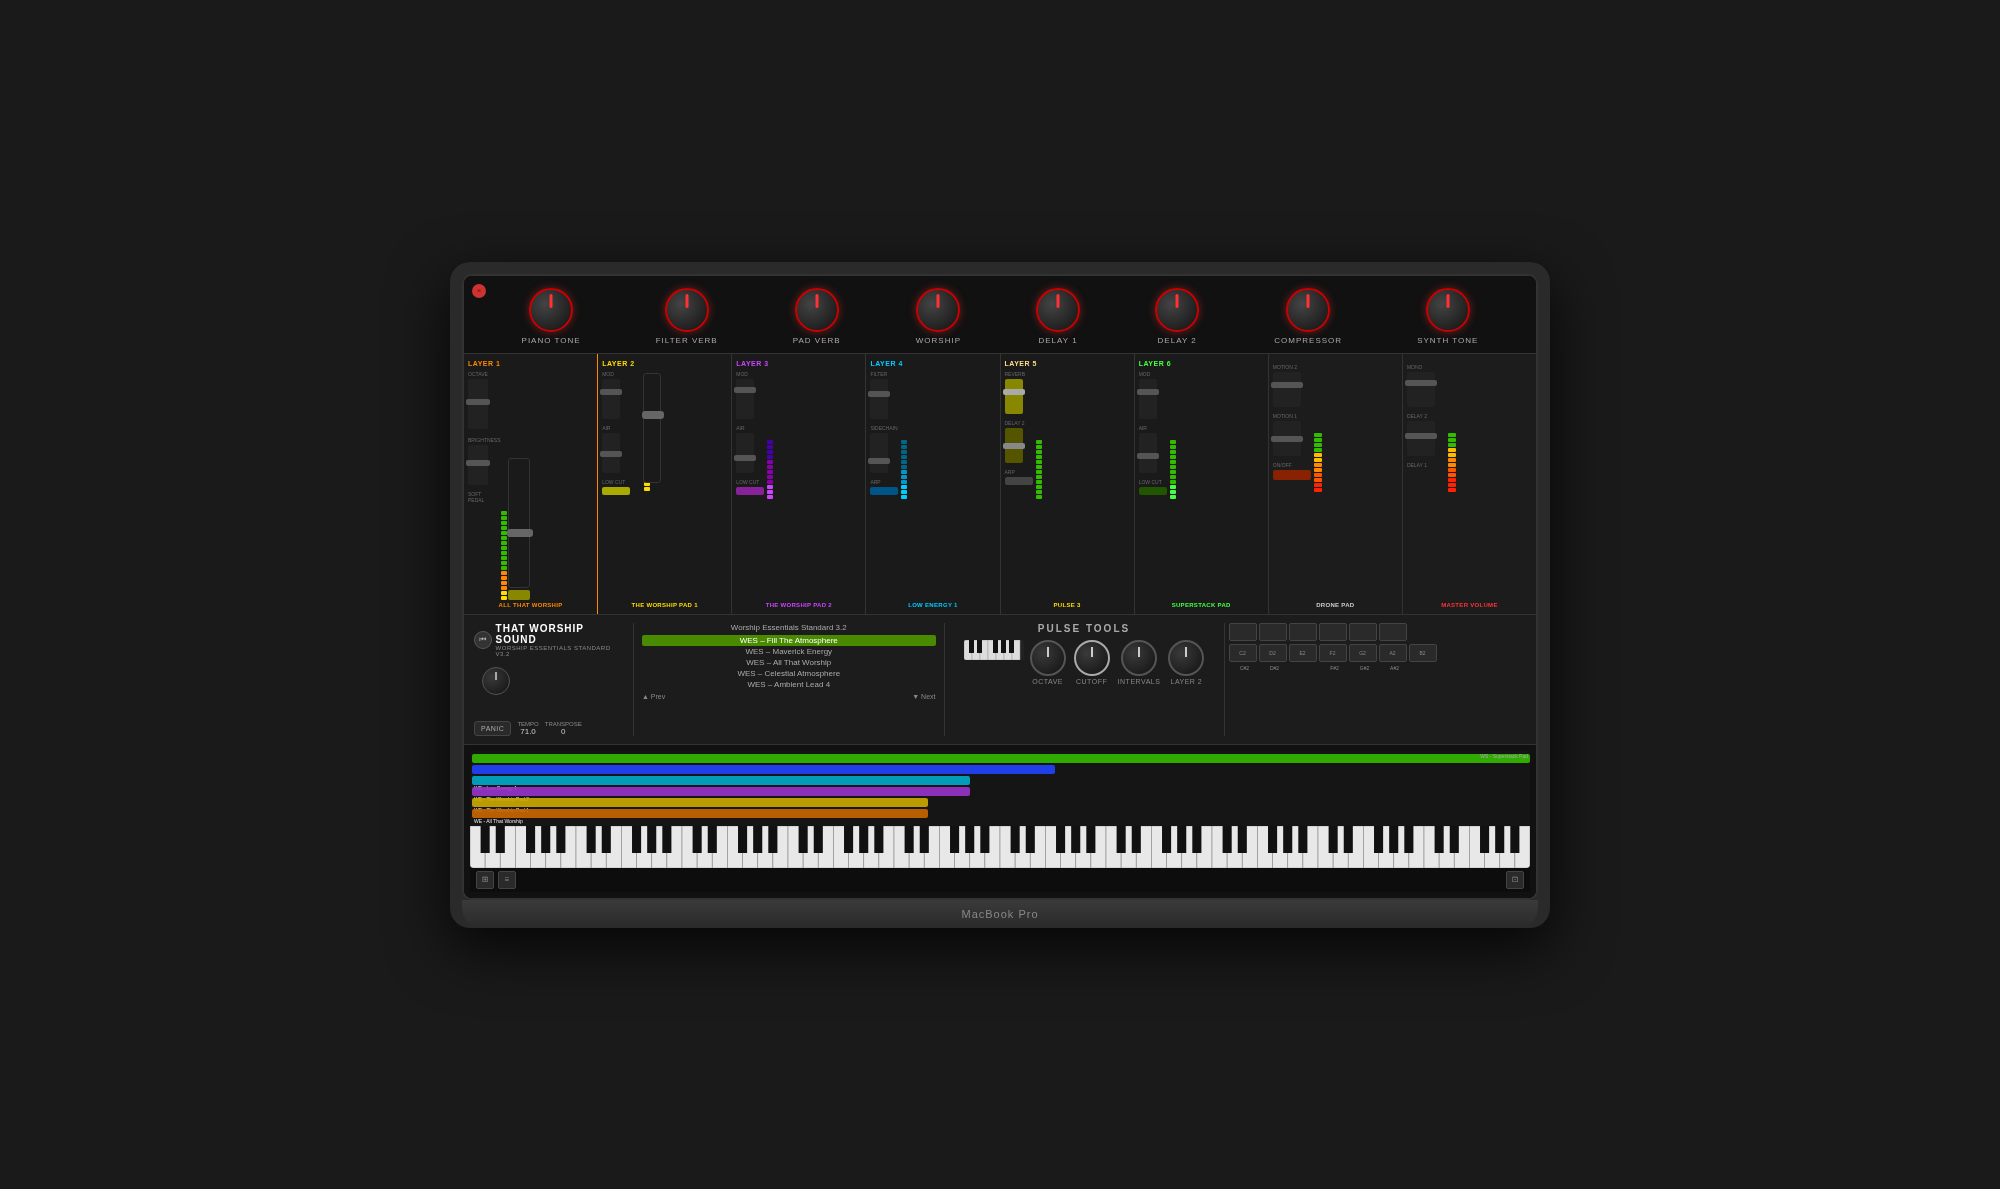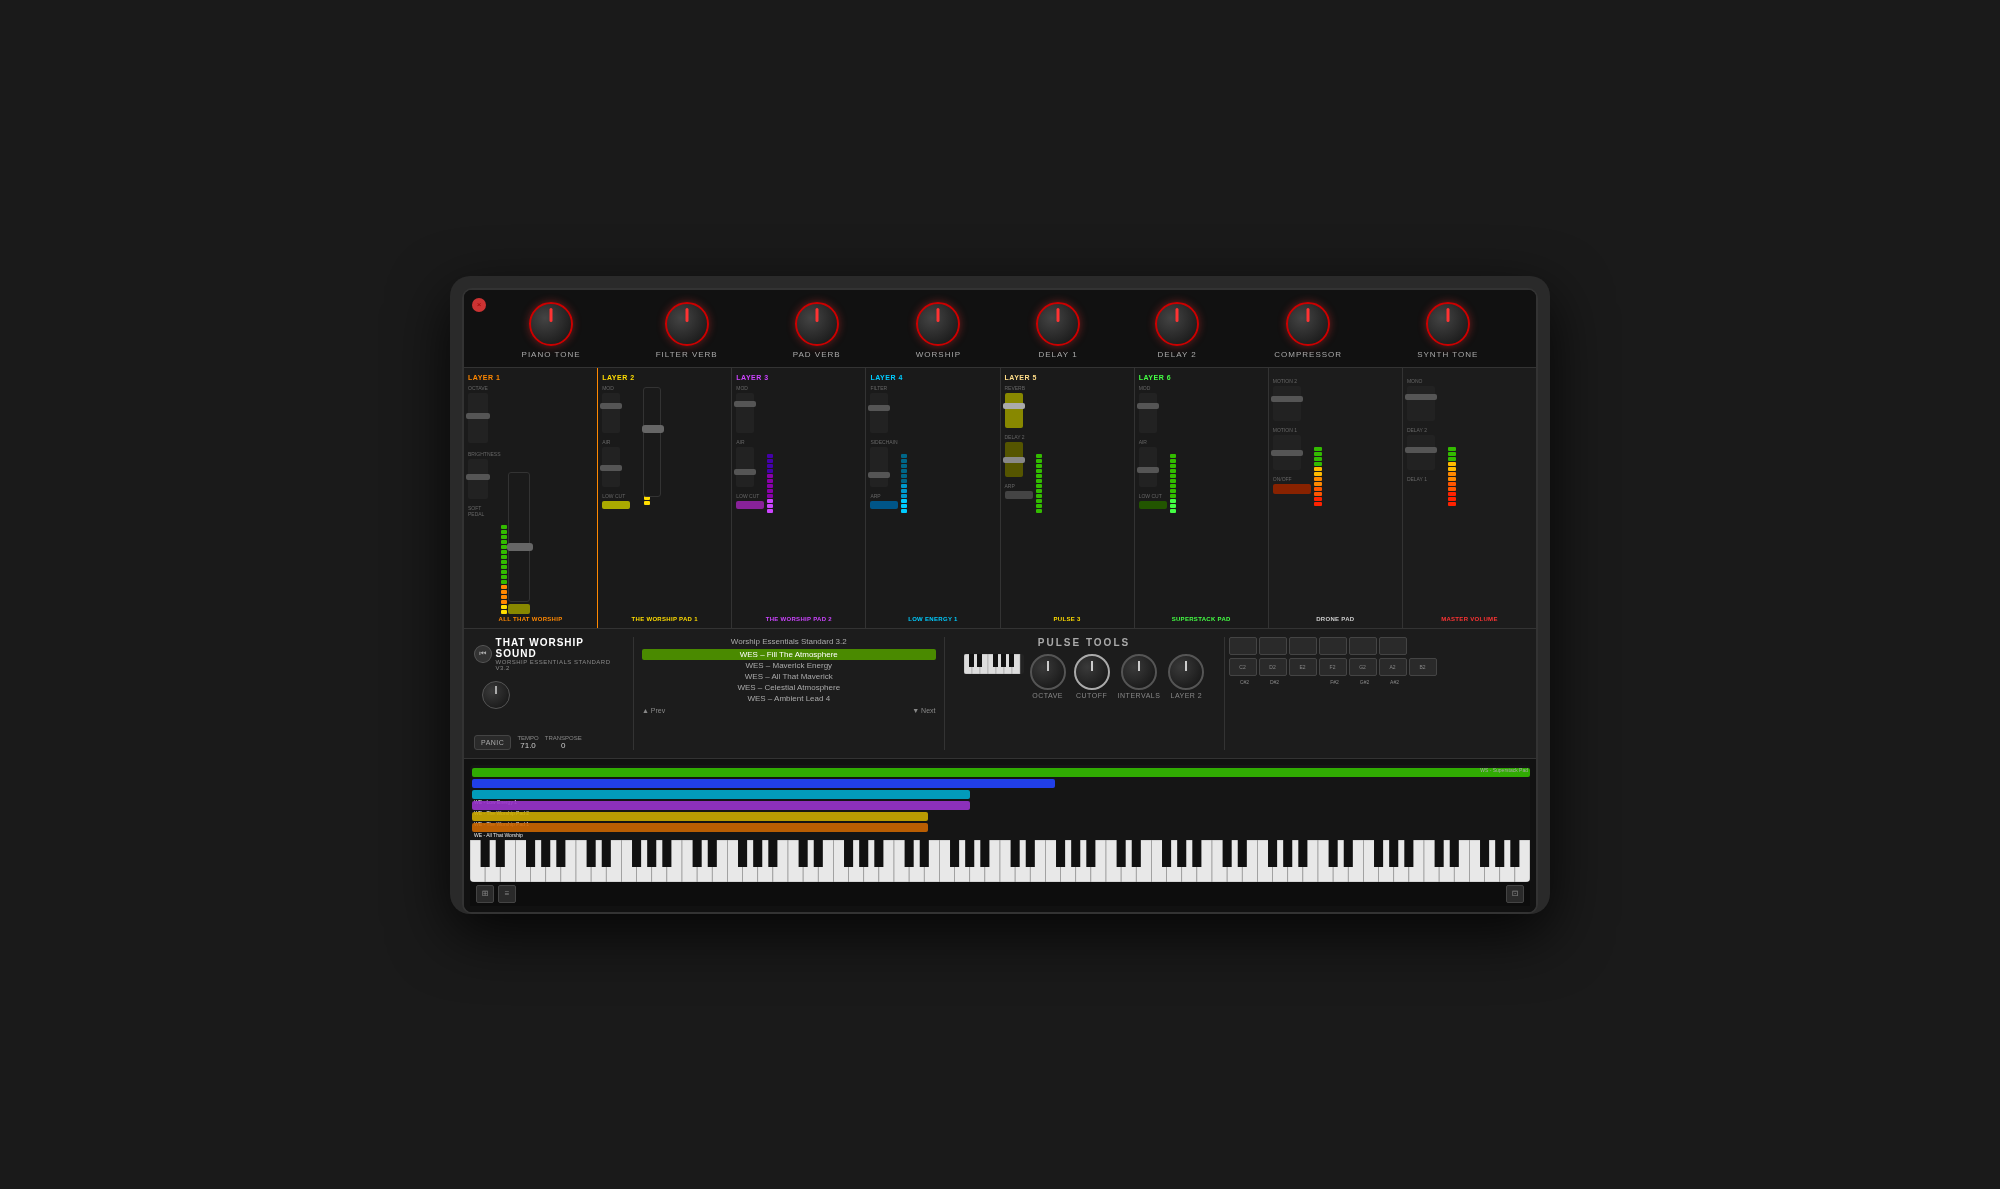--- a/index.html
+++ b/index.html
@@ -693,21 +693,21 @@
               <span style="color:#888;font-size:6px;">TRANSPOSE</span>
               <span style="color:#ccc;font-size:8px;">0</span>
             </div>
           </div>
         </div>
 
         <div class="preset-section">
           <div class="preset-header">Worship Essentials Standard 3.2</div>
           <div class="preset-item active">WES – Fill The Atmosphere</div>
           <div class="preset-item">WES – Maverick Energy</div>
-          <div class="preset-item">WES – All That Maverick</div>
+          <div class="preset-item">WES – All That Worship</div>
           <div class="preset-item">WES – Celestial Atmosphere</div>
           <div class="preset-item">WES – Ambient Lead 4</div>
           <div class="preset-nav">
             <span class="nav-btn">▲ Prev</span>
             <span class="nav-btn">▼ Next</span>
           </div>
         </div>
 
         <div class="drone-section">
           <div class="drone-title">PULSE TOOLS</div>
@@ -956,13 +956,16 @@
               <span style="color:#888;font-size:8px;">≡</span>
             </div>
           </div>
           <div style="width:18px;height:18px;background:#2a2a2a;border:1px solid #444;border-radius:2px;display:flex;align-items:center;justify-content:center;cursor:pointer;">
             <span style="color:#888;font-size:8px;">⊡</span>
           </div>
         </div>
       </div>
     </div>
   </div>
+  <div class="laptop-bottom">
+    <span class="macbook-label">MacBook Pro</span>
+  </div>
 </div>
 
 </body></html>

